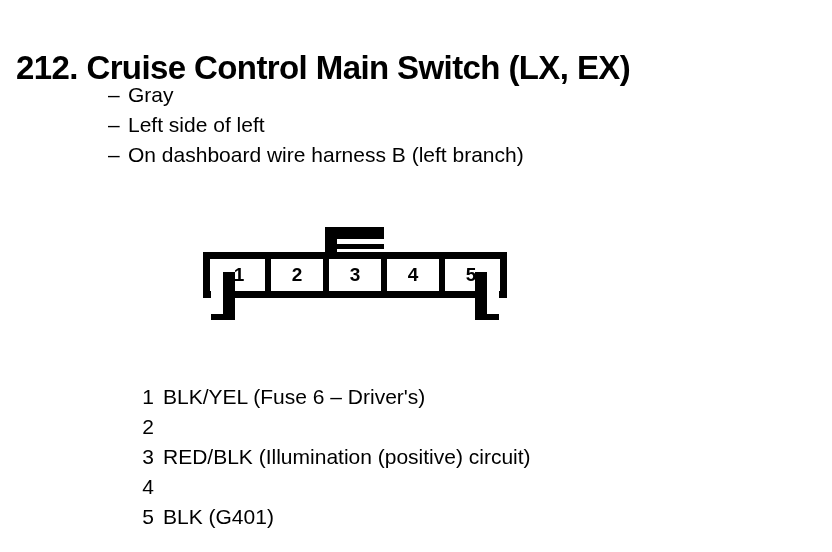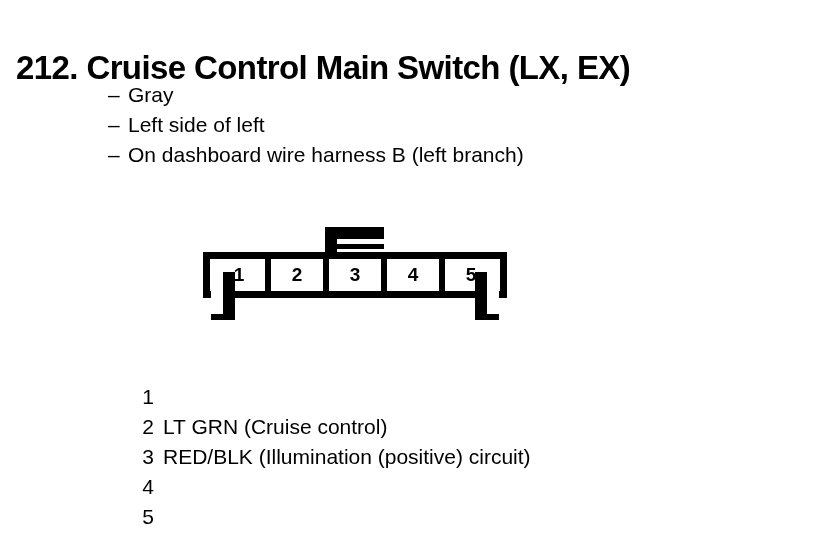--- a/index.html
+++ b/index.html
@@ -210,28 +210,29 @@
     <div class="cell">2</div>
     <div class="cell">3</div>
     <div class="cell">4</div>
     <div class="cell">5</div>
   </div>
 </div>
 
 <div class="legend">
   <div class="legend-row">
     <span class="legend-num">1</span>
+    <span class="legend-desc">BLK/YEL (Fuse 6 – Driver's)</span>
   </div>
   <div class="legend-row">
     <span class="legend-num">2</span>
-    <span class="legend-desc">LT GRN (Cruise control)</span>
   </div>
   <div class="legend-row">
     <span class="legend-num">3</span>
     <span class="legend-desc">RED/BLK (Illumination (positive) circuit)</span>
   </div>
   <div class="legend-row">
     <span class="legend-num">4</span>
   </div>
   <div class="legend-row">
     <span class="legend-num">5</span>
+    <span class="legend-desc">BLK (G401)</span>
   </div>
 </div>
 
 </body></html>

